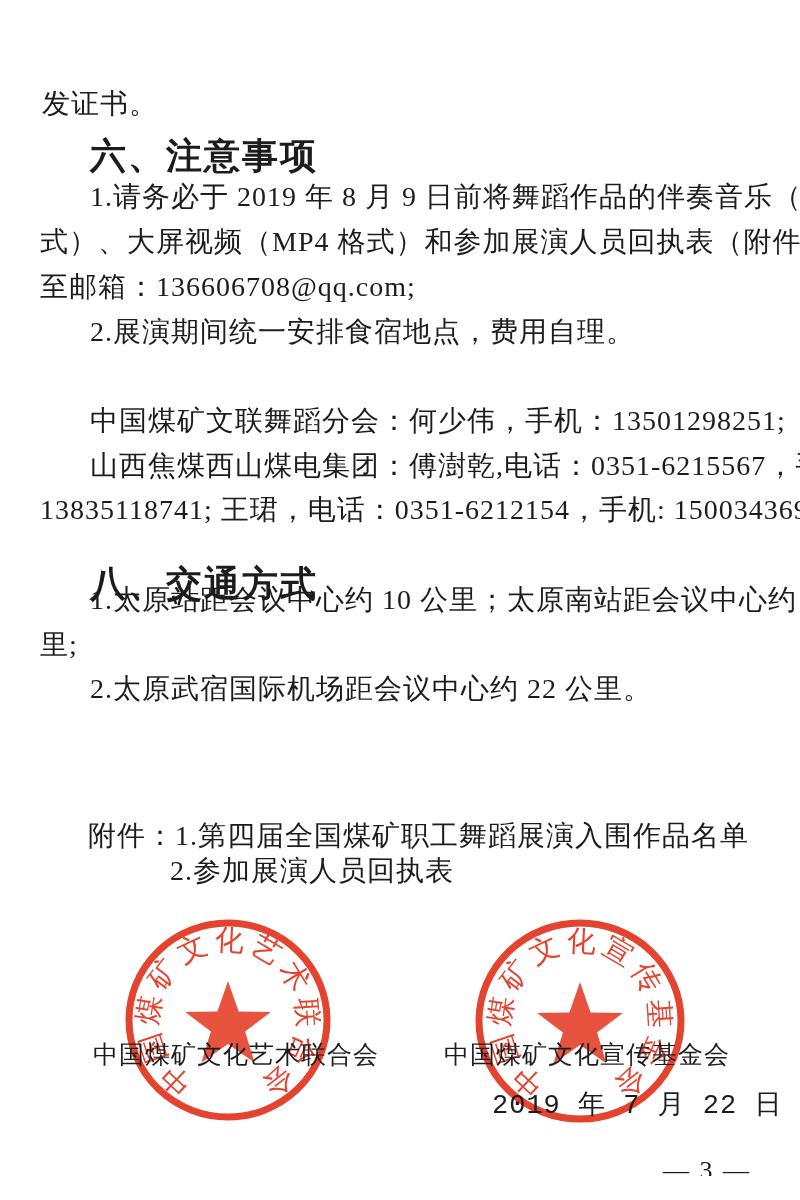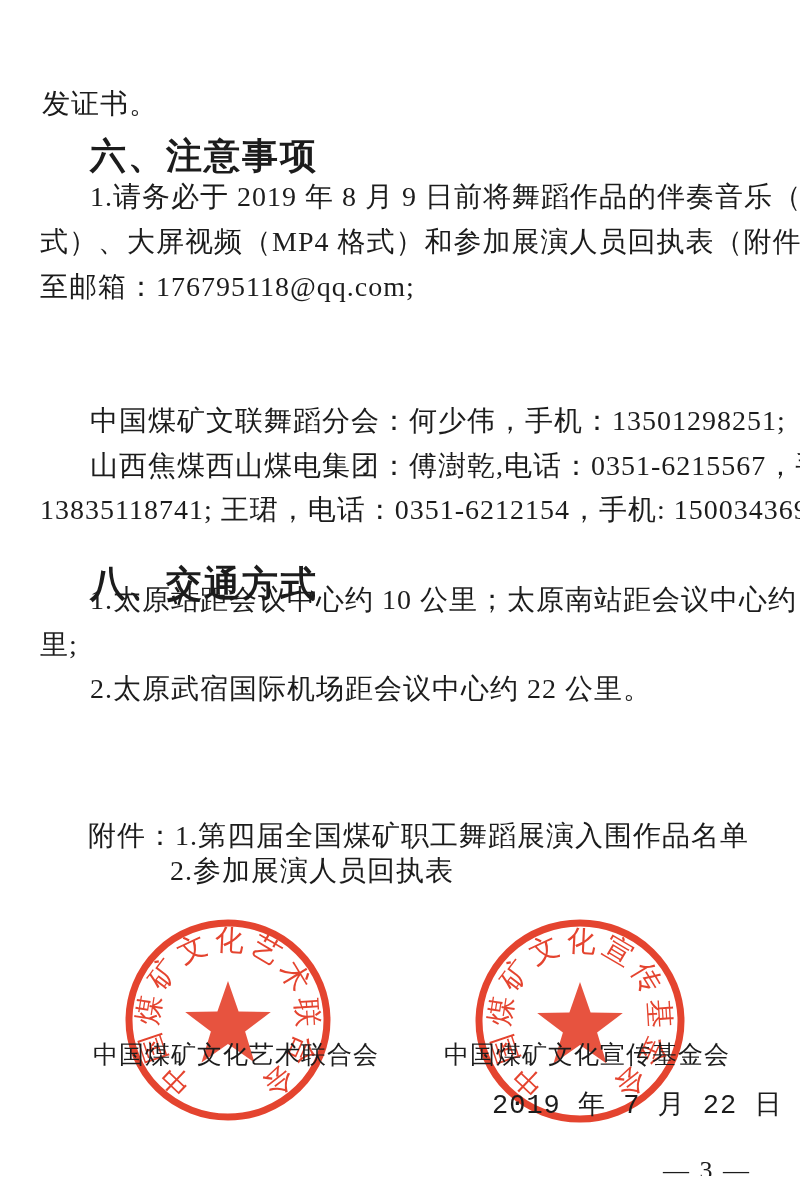--- a/index.html
+++ b/index.html
@@ -35,21 +35,22 @@
 </head>
 <body>
 
 <div class="page">
 
   <div class="line" style="top:85px;left:42px">发证书。</div>
 
   <div class="line heading" style="top:132px;left:90px">六、注意事项</div>
   <div class="line" style="top:178px;left:90px">1.请务必于 2019 年 8 月 9 日前将舞蹈作品的伴奏音乐（MP3 格</div>
   <div class="line" style="top:223px;left:40px">式）、大屏视频（MP4 格式）和参加展演人员回执表（附件 2）发</div>
-  <div class="line" style="top:268px;left:40px">至邮箱：176795118@qq.com;</div>
+  <div class="line" style="top:268px;left:40px">至邮箱：136606708@qq.com;</div>
+  <div class="line" style="top:313px;left:90px">2.展演期间统一安排食宿地点，费用自理。</div>
 
   <div class="line" style="top:402px;left:90px">中国煤矿文联舞蹈分会：何少伟，手机：13501298251;</div>
   <div class="line" style="top:447px;left:90px">山西焦煤西山煤电集团：傅澍乾,电话：0351-6215567，手机:</div>
   <div class="line" style="top:491px;left:40px">13835118741; 王珺，电话：0351-6212154，手机: 15003436990。</div>
 
   <div class="line heading" style="top:560px;left:90px">八、交通方式</div>
   <div class="line" style="top:581px;left:90px">1.太原站距会议中心约 10 公里；太原南站距会议中心约 17 公</div>
   <div class="line" style="top:626px;left:40px">里;</div>
   <div class="line" style="top:670px;left:90px">2.太原武宿国际机场距会议中心约 22 公里。</div>
 

